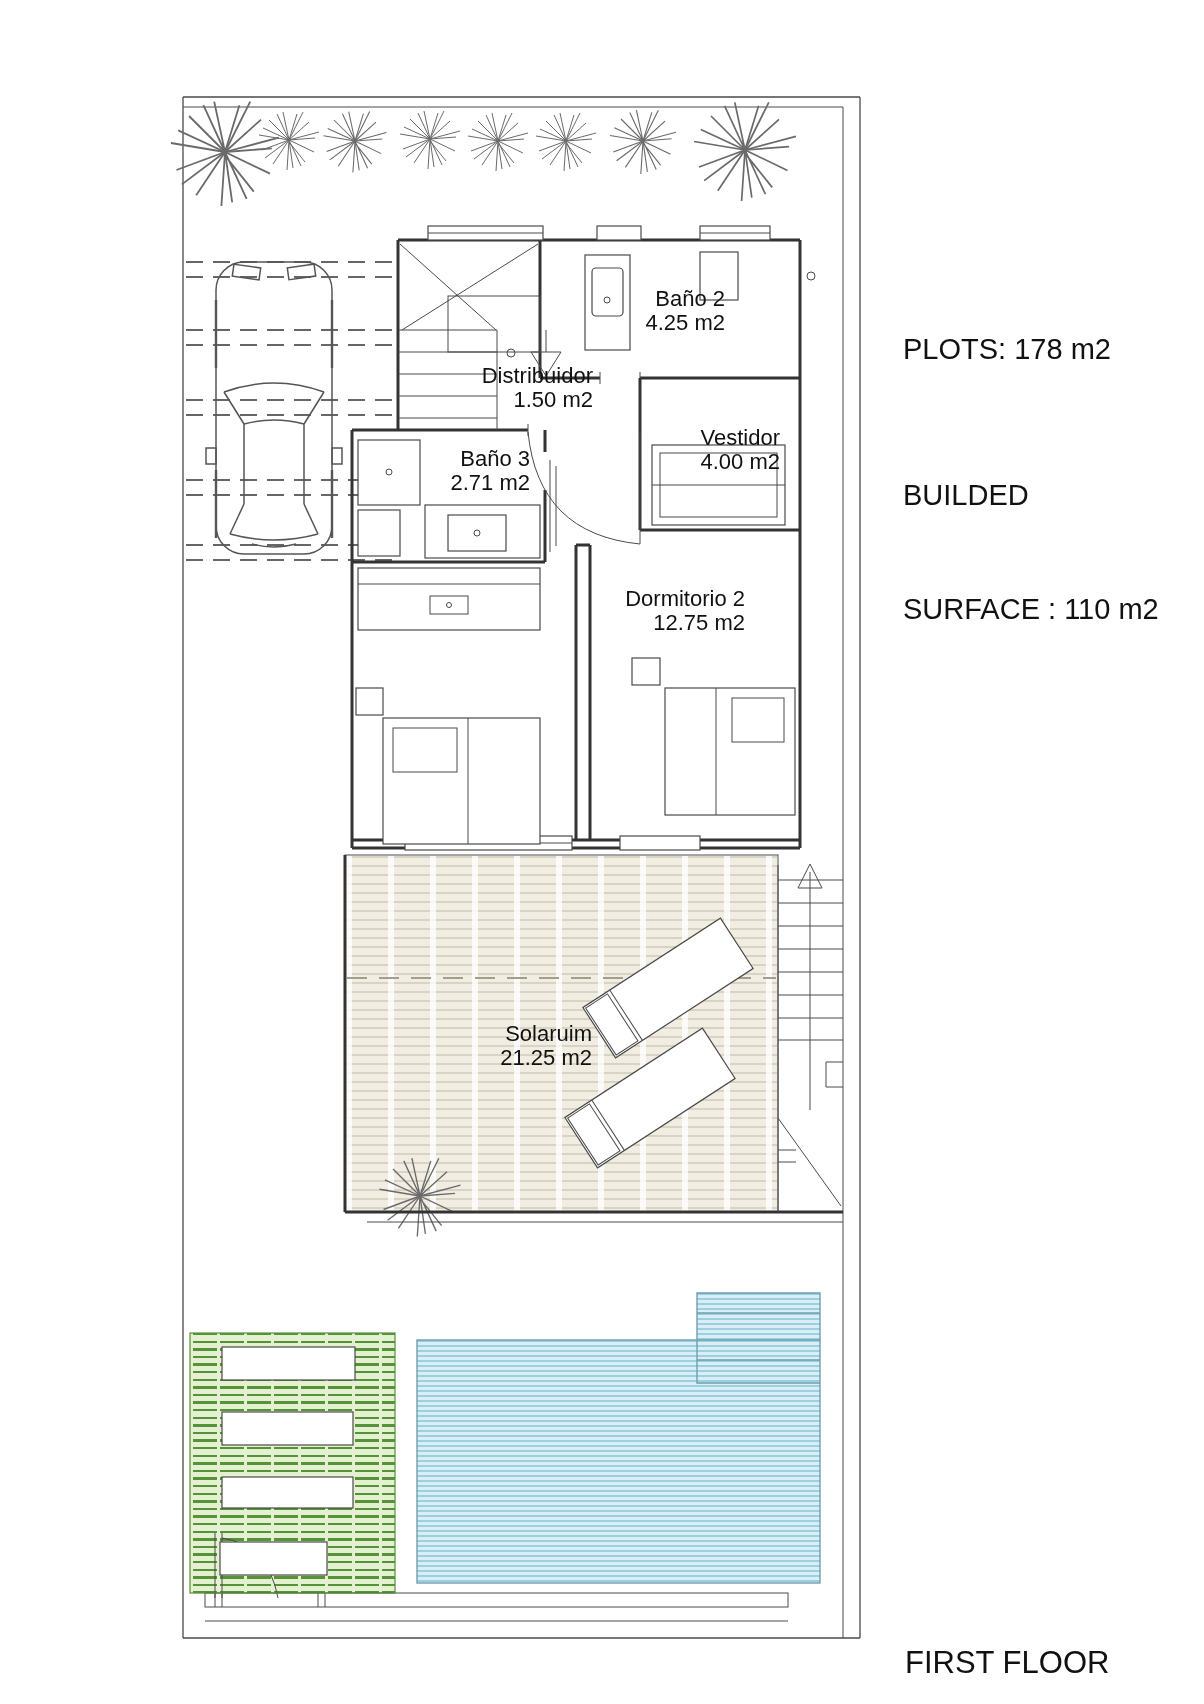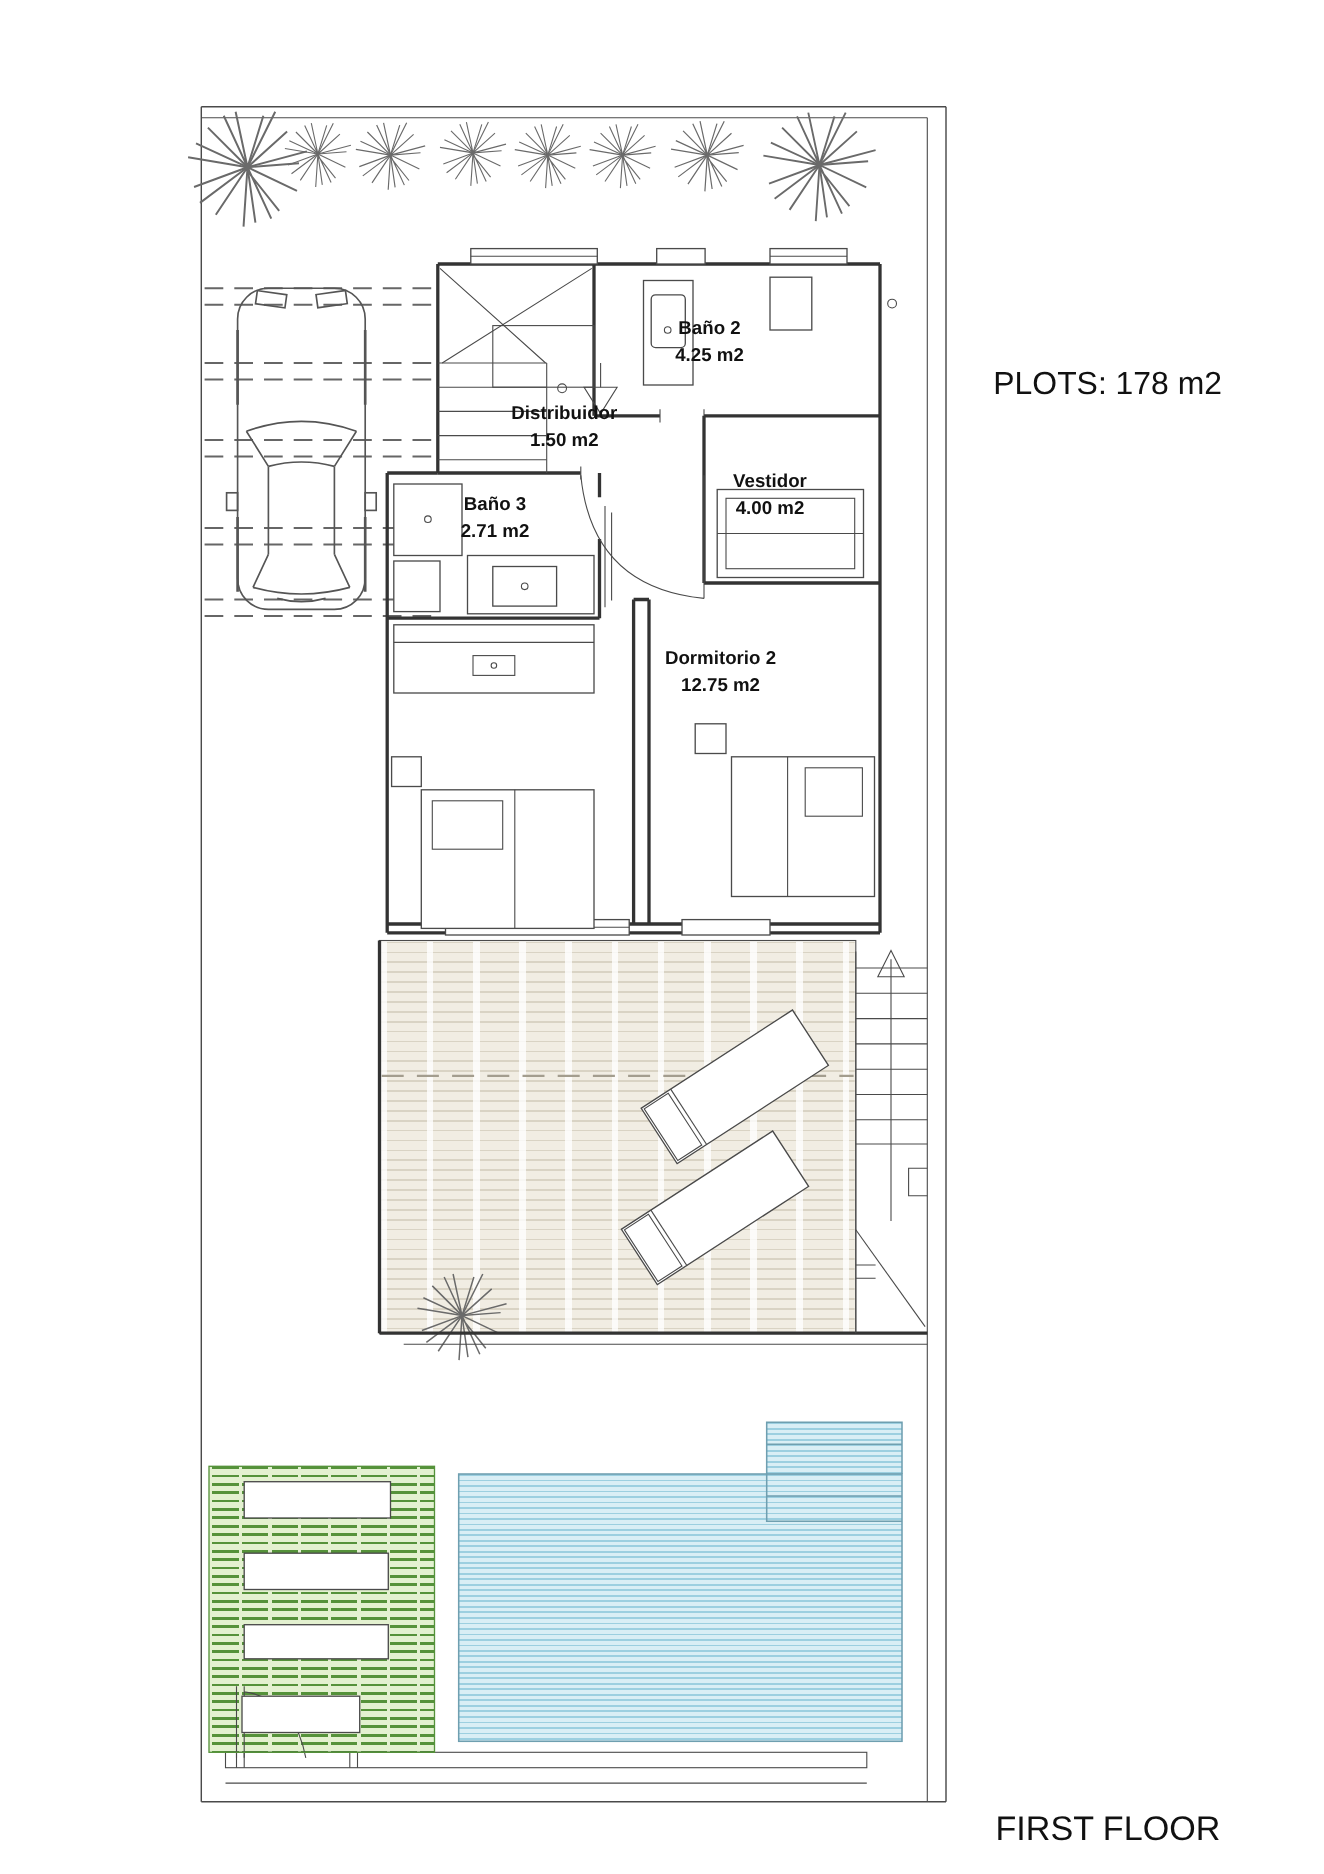--- a/index.html
+++ b/index.html
@@ -22,21 +22,21 @@
       repeating-linear-gradient(180deg, var(--solarium-stripe) 0 1.6px, var(--solarium-fill) 1.6px 9px);
     background-color:var(--solarium-fill);}
   .pool-tex{
     background-image:repeating-linear-gradient(180deg, var(--pool-stripe) 0 1.8px, var(--pool-fill) 1.8px 5px);
     background-color:var(--pool-fill);}
   .deck-tex{
     background-image:
       repeating-linear-gradient(90deg, var(--deck-fill) 0 3px, transparent 3px 27px),
       repeating-linear-gradient(180deg, var(--deck-stripe) 0 2.5px, var(--deck-fill) 2.5px 7.6px);
     background-color:var(--deck-fill);}
-  .lbl{position:absolute;text-align:center;font-size:17px;line-height:24px;color:var(--text);font-weight:bold;}
+  .lbl{position:absolute;text-align:right;font-size:22px;line-height:24px;color:var(--text);}
   .ann{position:absolute;font-size:29px;line-height:38px;color:var(--text);white-space:pre;}
 </style>
 </head>
 <body>
 
 <div id="canvas">
 
   <div class="tex solarium-tex" style="left:346px;top:856px;width:431px;height:355px;"></div>
   <div class="tex pool-tex" style="left:417px;top:1340px;width:403px;height:243px;"></div>
   <div class="tex pool-tex" style="left:697px;top:1293px;width:123px;height:47px;"></div>
@@ -242,16 +242,24 @@
     <div>2.71 m2</div>
   </div>
   <div class="lbl" style="left:620px;top:426px;width:160px;">
     <div>Vestidor</div>
     <div>4.00 m2</div>
   </div>
   <div class="lbl" style="left:565px;top:587px;width:180px;">
     <div>Dormitorio 2</div>
     <div>12.75 m2</div>
   </div>
+  <div class="lbl" style="left:412px;top:1022px;width:180px;">
+    <div>Solaruim</div>
+    <div>21.25 m2</div>
+  </div>
 
   <div class="ann" style="left:903px;top:330px;">PLOTS: 178 m2</div>
+  <div class="ann" style="left:903px;top:400px;">
+    <div>BUILDED</div>
+    <div>SURFACE : 110 m2</div>
+  </div>
   <div class="ann" style="left:905px;top:1644px;font-size:31px;">FIRST FLOOR</div>
 </div>
 
 </body></html>

